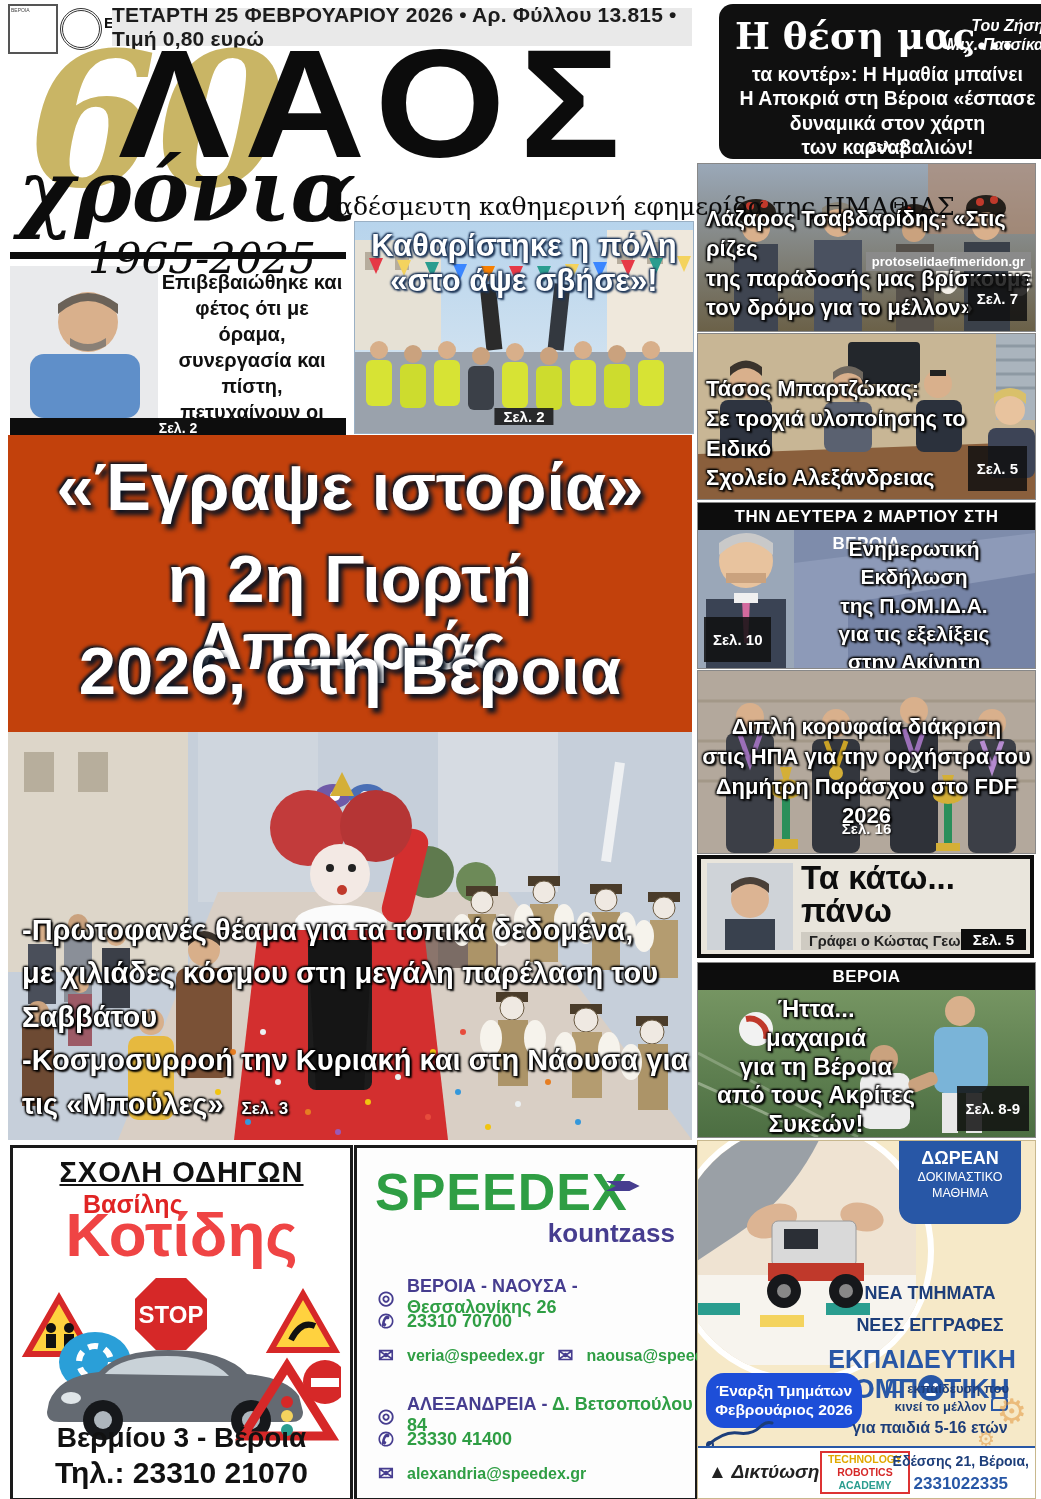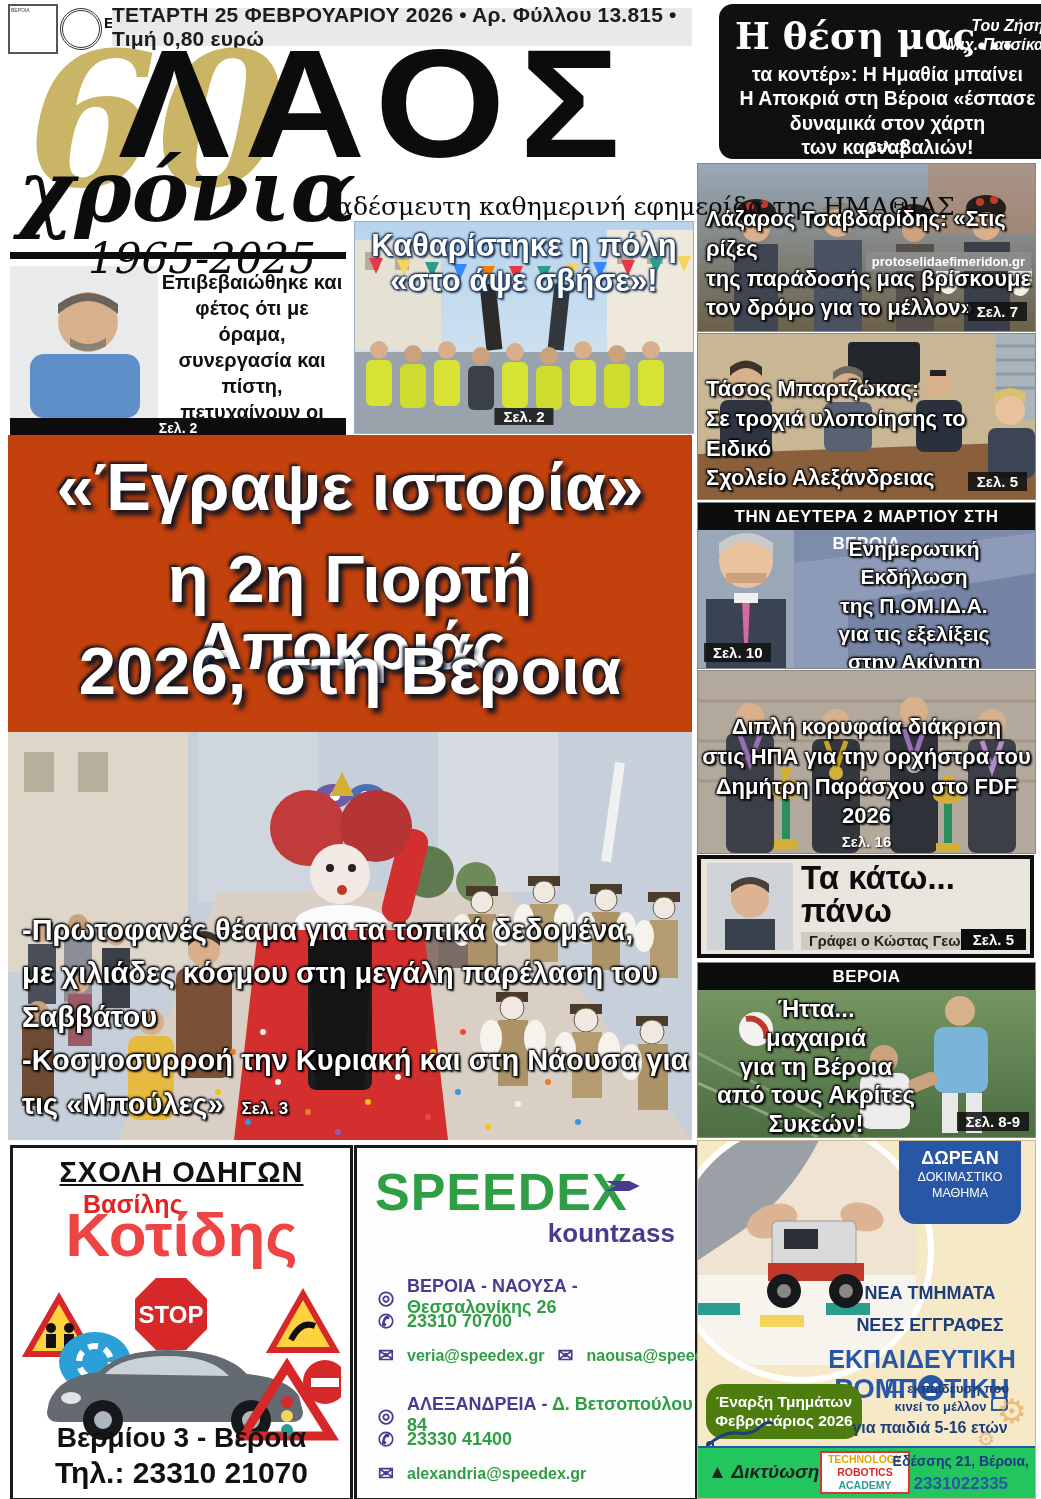--- a/index.html
+++ b/index.html
@@ -43,21 +43,21 @@
   .msub .pg{font-size:17px;margin-left:10px;}
   
   .opinion{left:719px;top:4px;width:337px;height:155px;background:#101010;border-radius:14px;color:#fff;}
   .opinion .ti{position:absolute;left:16px;top:10px;font-size:37px;font-weight:bold;}
   .opinion .by{position:absolute;right:12px;top:12px;font-size:16px;font-weight:bold;font-style:italic;text-align:right;line-height:1.2;}
   .opinion .bd{position:absolute;left:10px;top:58px;width:317px;text-align:center;font-weight:bold;font-size:19.5px;line-height:1.25;}
   .opinion .pg{position:absolute;left:0;bottom:4px;width:100%;text-align:center;font-size:14px;font-weight:bold;}
   .rcard{left:697px;width:337px;overflow:hidden;border:1px solid #888;}
   .rcard .hl{position:absolute;left:8px;z-index:4;}
   .rcard .hl div{font-size:22px;line-height:1.35;}
-  .pgchip{position:absolute;z-index:5;background:rgba(15,15,15,.85);color:#fff;font-weight:bold;font-size:15px;padding:1px 9px;}
+  .pgchip{position:absolute;z-index:5;background:rgba(15,15,15,.85);color:#fff;font-weight:bold;font-size:15px;padding:14px 9px;}
   .kicker{position:absolute;left:0;top:0;width:100%;height:27px;background:#0d0d0d;color:#fff;text-align:center;
           font-weight:bold;font-size:17px;line-height:27px;z-index:4;letter-spacing:.5px;}
   .wmark{position:absolute;right:4px;top:88px;background:#8a8a8a;color:#fff;font-weight:bold;font-size:13px;padding:2px 6px;z-index:4;}
   
   .colbox{left:697px;top:855px;width:337px;height:103px;background:#0d0d0d;}
   .colbox .inner{position:absolute;left:4px;top:4px;right:4px;bottom:4px;background:#e9e5dc;}
   .colbox .pt{position:absolute;left:6px;top:4px;width:86px;height:87px;overflow:hidden;}
   .colbox .ti{position:absolute;left:100px;top:2px;width:225px;text-align:left;font-size:33px;font-weight:bold;color:#0d0d0d;line-height:1.0;}
   .colbox .au{position:absolute;left:100px;bottom:4px;background:#cfcbc2;color:#222;font-weight:bold;font-size:14.5px;padding:1px 8px;}
   .colbox .pg{position:absolute;right:4px;bottom:4px;background:#0d0d0d;color:#fff;font-weight:bold;font-size:15px;padding:2px 12px;}
@@ -77,25 +77,25 @@
   .spx-ic{color:#463d8f;font-size:19px;width:22px;text-align:center;flex:0 0 22px;}
   .spx-loc{color:#463d8f;}
   .spx-g{color:#2f9e44;}
   .robotics{left:697px;top:1140px;width:337px;height:357px;background:#f6e9c8;border:1px solid #c8b88e;overflow:hidden;}
   .rob-circle{position:absolute;left:-28px;top:-22px;width:252px;height:252px;border-radius:50%;overflow:hidden;border:6px solid #fff;}
   .rob-badge{position:absolute;right:14px;top:0;width:122px;height:76px;background:#2857a6;border-radius:0 0 16px 16px;color:#fff;text-align:center;padding-top:7px;}
   .rob-badge .b1{font-size:18px;font-weight:900;}
   .rob-badge .b2{font-size:12.5px;line-height:1.3;}
   .rob-new{position:absolute;right:20px;width:170px;text-align:center;font-weight:900;color:#1d3e7a;font-size:18px;}
   .rob-edu{position:absolute;right:8px;width:210px;text-align:center;font-weight:900;color:#2857a6;}
-  .rob-pill{position:absolute;left:8px;top:243px;width:152px;background:#4d7c0f;border-radius:18px;color:#fff;
+  .rob-pill{position:absolute;left:8px;top:232px;width:152px;background:#1d4ed8;border-radius:18px;color:#fff;
             text-align:center;font-weight:bold;font-size:15.5px;padding:8px 2px;line-height:1.25;}
   .rob-slogan{position:absolute;right:26px;top:238px;width:150px;text-align:right;color:#1d3e7a;font-weight:bold;font-size:13px;line-height:1.25;}
   .rob-ages{position:absolute;right:10px;top:278px;width:190px;text-align:center;color:#1d3e7a;font-weight:900;font-size:16px;}
-  .rob-foot{position:absolute;left:0;bottom:0;width:100%;height:50px;background:#22c55e;border-top:2px solid #2857a6;}
+  .rob-foot{position:absolute;left:0;bottom:0;width:100%;height:50px;background:#ffffff;border-top:2px solid #2857a6;}
   .rob-dikt{position:absolute;left:10px;top:13px;font-size:19px;font-weight:900;font-style:italic;color:#222;}
   .rob-acad{position:absolute;left:122px;top:3px;width:86px;border:2px solid #d33;background:#fff;text-align:center;font-weight:900;font-size:10.5px;line-height:1.25;}
   .rob-addr{position:absolute;right:6px;top:4px;text-align:center;color:#1d3e7a;font-weight:bold;font-size:14px;line-height:1.4;}
   .rob-addr .ph{color:#2857a6;font-size:17px;font-weight:900;}
   .gear{position:absolute;color:rgba(225,150,60,.55);}
   .bubble{display:inline-block;width:13px;height:10px;border:2px solid #2857a6;border-radius:4px 4px 4px 0;margin:0 1px;}
 </style>
 </head>
 <body>
 

